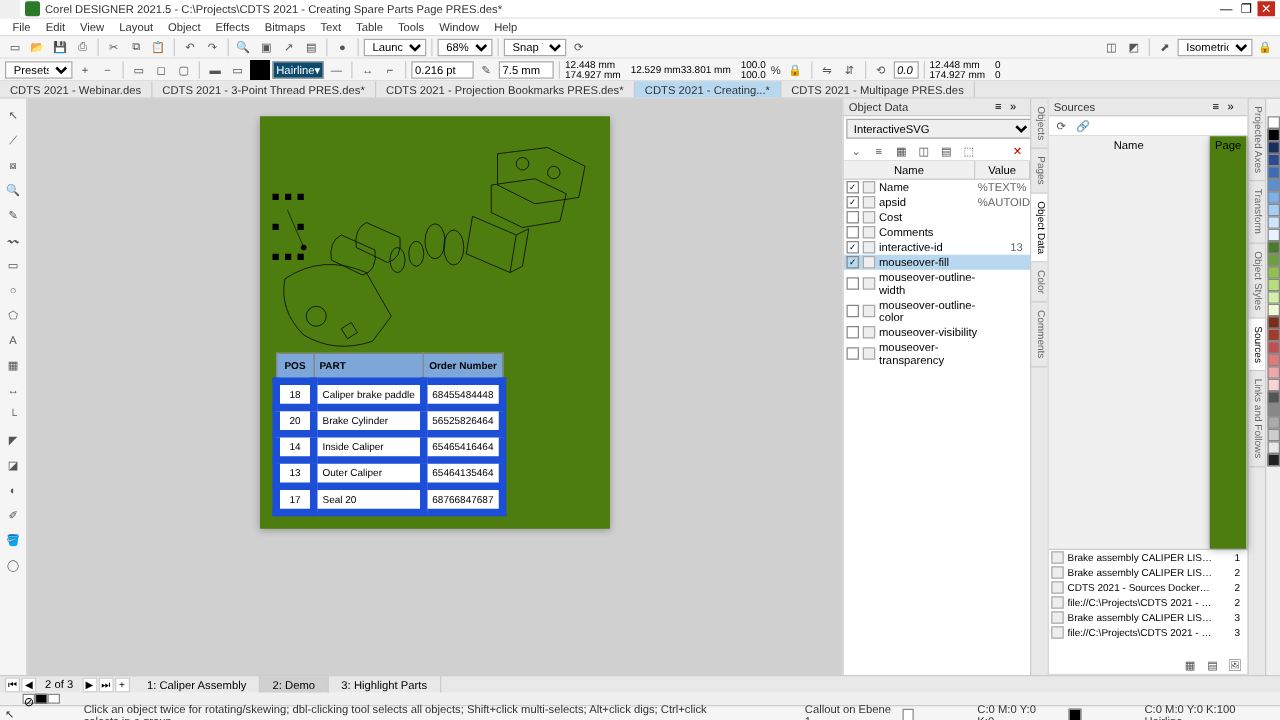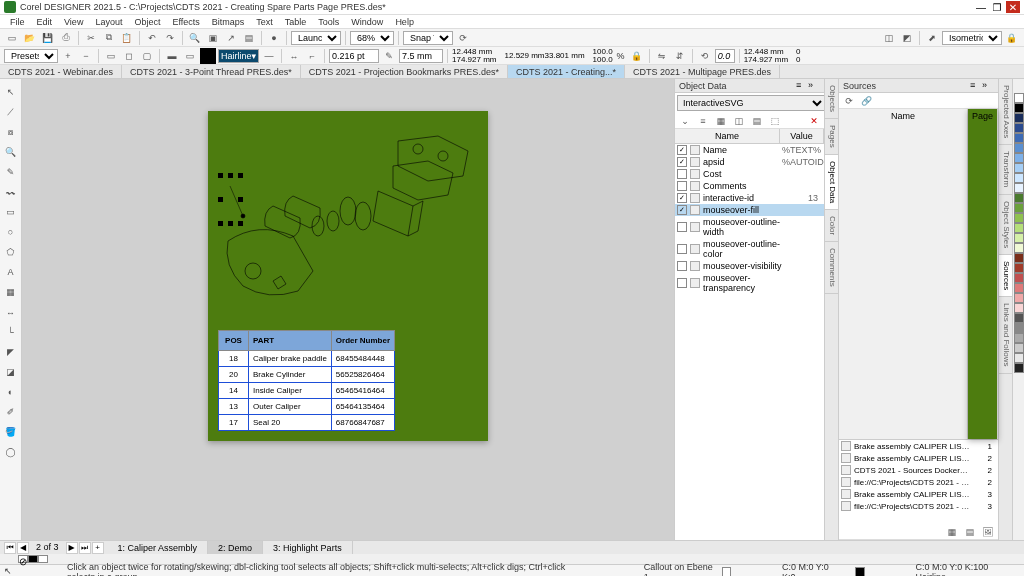--- a/index.html
+++ b/index.html
@@ -1,19 +1,19 @@
 <!DOCTYPE html>
 <html><head>
 <meta charset="utf-8">
 <style>
 * { margin: 0; padding: 0; box-sizing: border-box; font-family: "Segoe UI", Tahoma, sans-serif; }
 body { width: 1024px; height: 576px; background: #f0f0f0; font-size: 10px; overflow: hidden; position: relative; }
 
 
-.titlebar { height: 15px; background: #fff; display: flex; align-items: center; padding: 0 4px; border-bottom: 1px solid #ddd; }
+.titlebar { height: 15px; background: #fff; display: flex; align-items: center; padding: 0 4px; border-bottom: 1px solid #ddd; margin-left: 16px; }
 .titlebar .icon { width: 12px; height: 12px; background: #2a7a2a; border-radius: 2px; margin-right: 4px; }
 .titlebar .title { font-size: 9px; color: #333; flex: 1; }
 .titlebar .win-controls { display: flex; gap: 2px; }
 .titlebar .win-btn { width: 14px; height: 12px; display: flex; align-items: center; justify-content: center; font-size: 10px; cursor: pointer; }
 .titlebar .close { background: #c42b1c; color: #fff; }
 
 
 .menubar { height: 14px; background: #fff; display: flex; align-items: center; padding: 0 4px; border-bottom: 1px solid #ddd; }
 .menubar .menu-item { padding: 0 6px; font-size: 9px; color: #333; cursor: pointer; }
 
@@ -27,34 +27,34 @@
 
 .doc-tabs { height: 14px; background: #e8e8e8; display: flex; align-items: center; border-bottom: 1px solid #ccc; }
 .doc-tab { padding: 0 8px; font-size: 9px; color: #333; border-right: 1px solid #ccc; cursor: pointer; height: 100%; display: flex; align-items: center; }
 .doc-tab.active { background: #b8d8f0; }
 
 
 .main { display: flex; height: calc(100% - 115px); }
 .left-tools { width: 22px; background: #f5f5f5; border-right: 1px solid #ccc; display: flex; flex-direction: column; padding-top: 4px; gap: 2px; }
 .left-tools .tool-btn { width: 18px; height: 18px; margin: 0 auto; }
 
-.canvas-area { flex: 1; background: #d0d0d0; position: relative; overflow: hidden; display: flex; justify-content: center; align-items: flex-start; padding-top: 32px; }
+.canvas-area { flex: 1; background: #d0d0d0; position: relative; overflow: hidden; display: flex; justify-content: center; align-items: flex-start; padding-top: 14px; }
 .page { width: 280px; height: 330px; background: #4d7c0f; box-shadow: 0 2px 6px rgba(0,0,0,0.3); position: relative; }
 
 
 .drawing { position: absolute; top: 10px; left: 10px; right: 10px; height: 200px; }
 .drawing svg { width: 100%; height: 100%; }
 
 
 .sel-handle { position: absolute; width: 5px; height: 5px; background: #000; }
 
 
 .parts-table { position: absolute; bottom: 10px; left: 10px; right: 10px; border-collapse: collapse; font-size: 8px; }
 .parts-table th { background: #7da6d9; color: #000; font-weight: bold; padding: 5px 4px; border: 1px solid #888; text-align: left; }
-.parts-table td { padding: 3px 4px; border: 1px solid #1d4ed8; background: #fff; }
+.parts-table td { padding: 3px 4px; border: 6px solid #1d4ed8; background: #fff; }
 .parts-table th:first-child, .parts-table td:first-child { text-align: center; width: 30px; }
 
 
 .docker-tabs { width: 14px; background: #e8e8e8; border-left: 1px solid #ccc; display: flex; flex-direction: column; }
 .docker-tab-v { writing-mode: vertical-rl; font-size: 8px; padding: 6px 1px; cursor: pointer; color: #666; border-bottom: 1px solid #ccc; }
 .docker-tab-v.active { background: #fff; color: #000; }
 
 
 .panel { width: 150px; background: #fff; border-left: 1px solid #ccc; display: flex; flex-direction: column; }
 .panel-header { height: 14px; background: #e8e8e8; border-bottom: 1px solid #ccc; display: flex; align-items: center; padding: 0 4px; }

